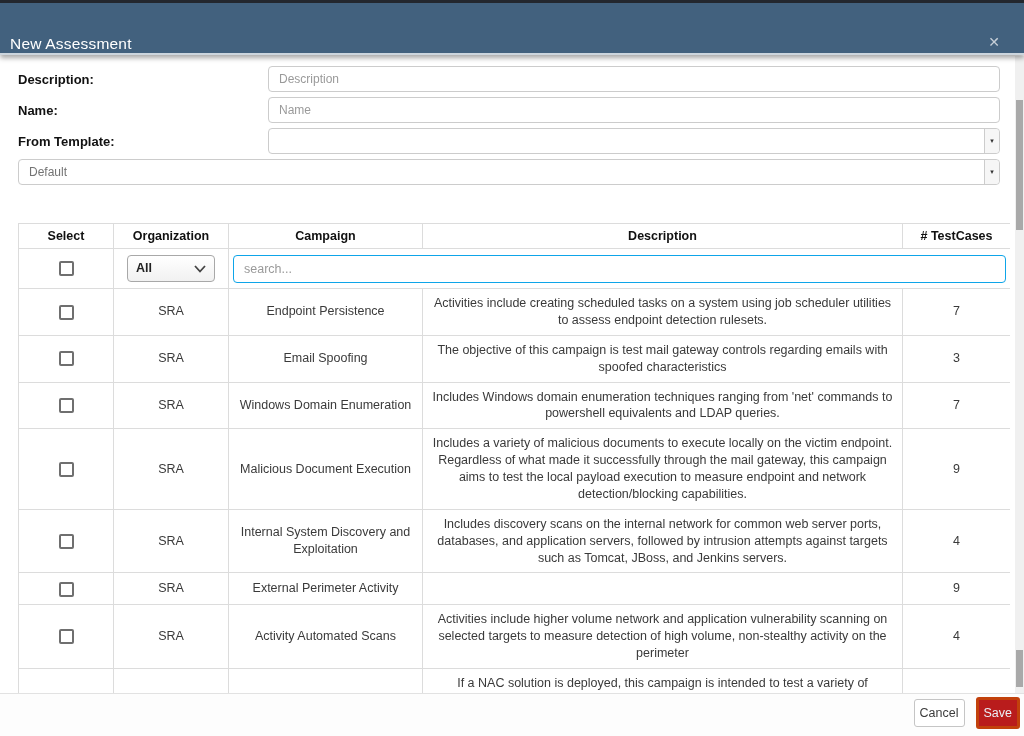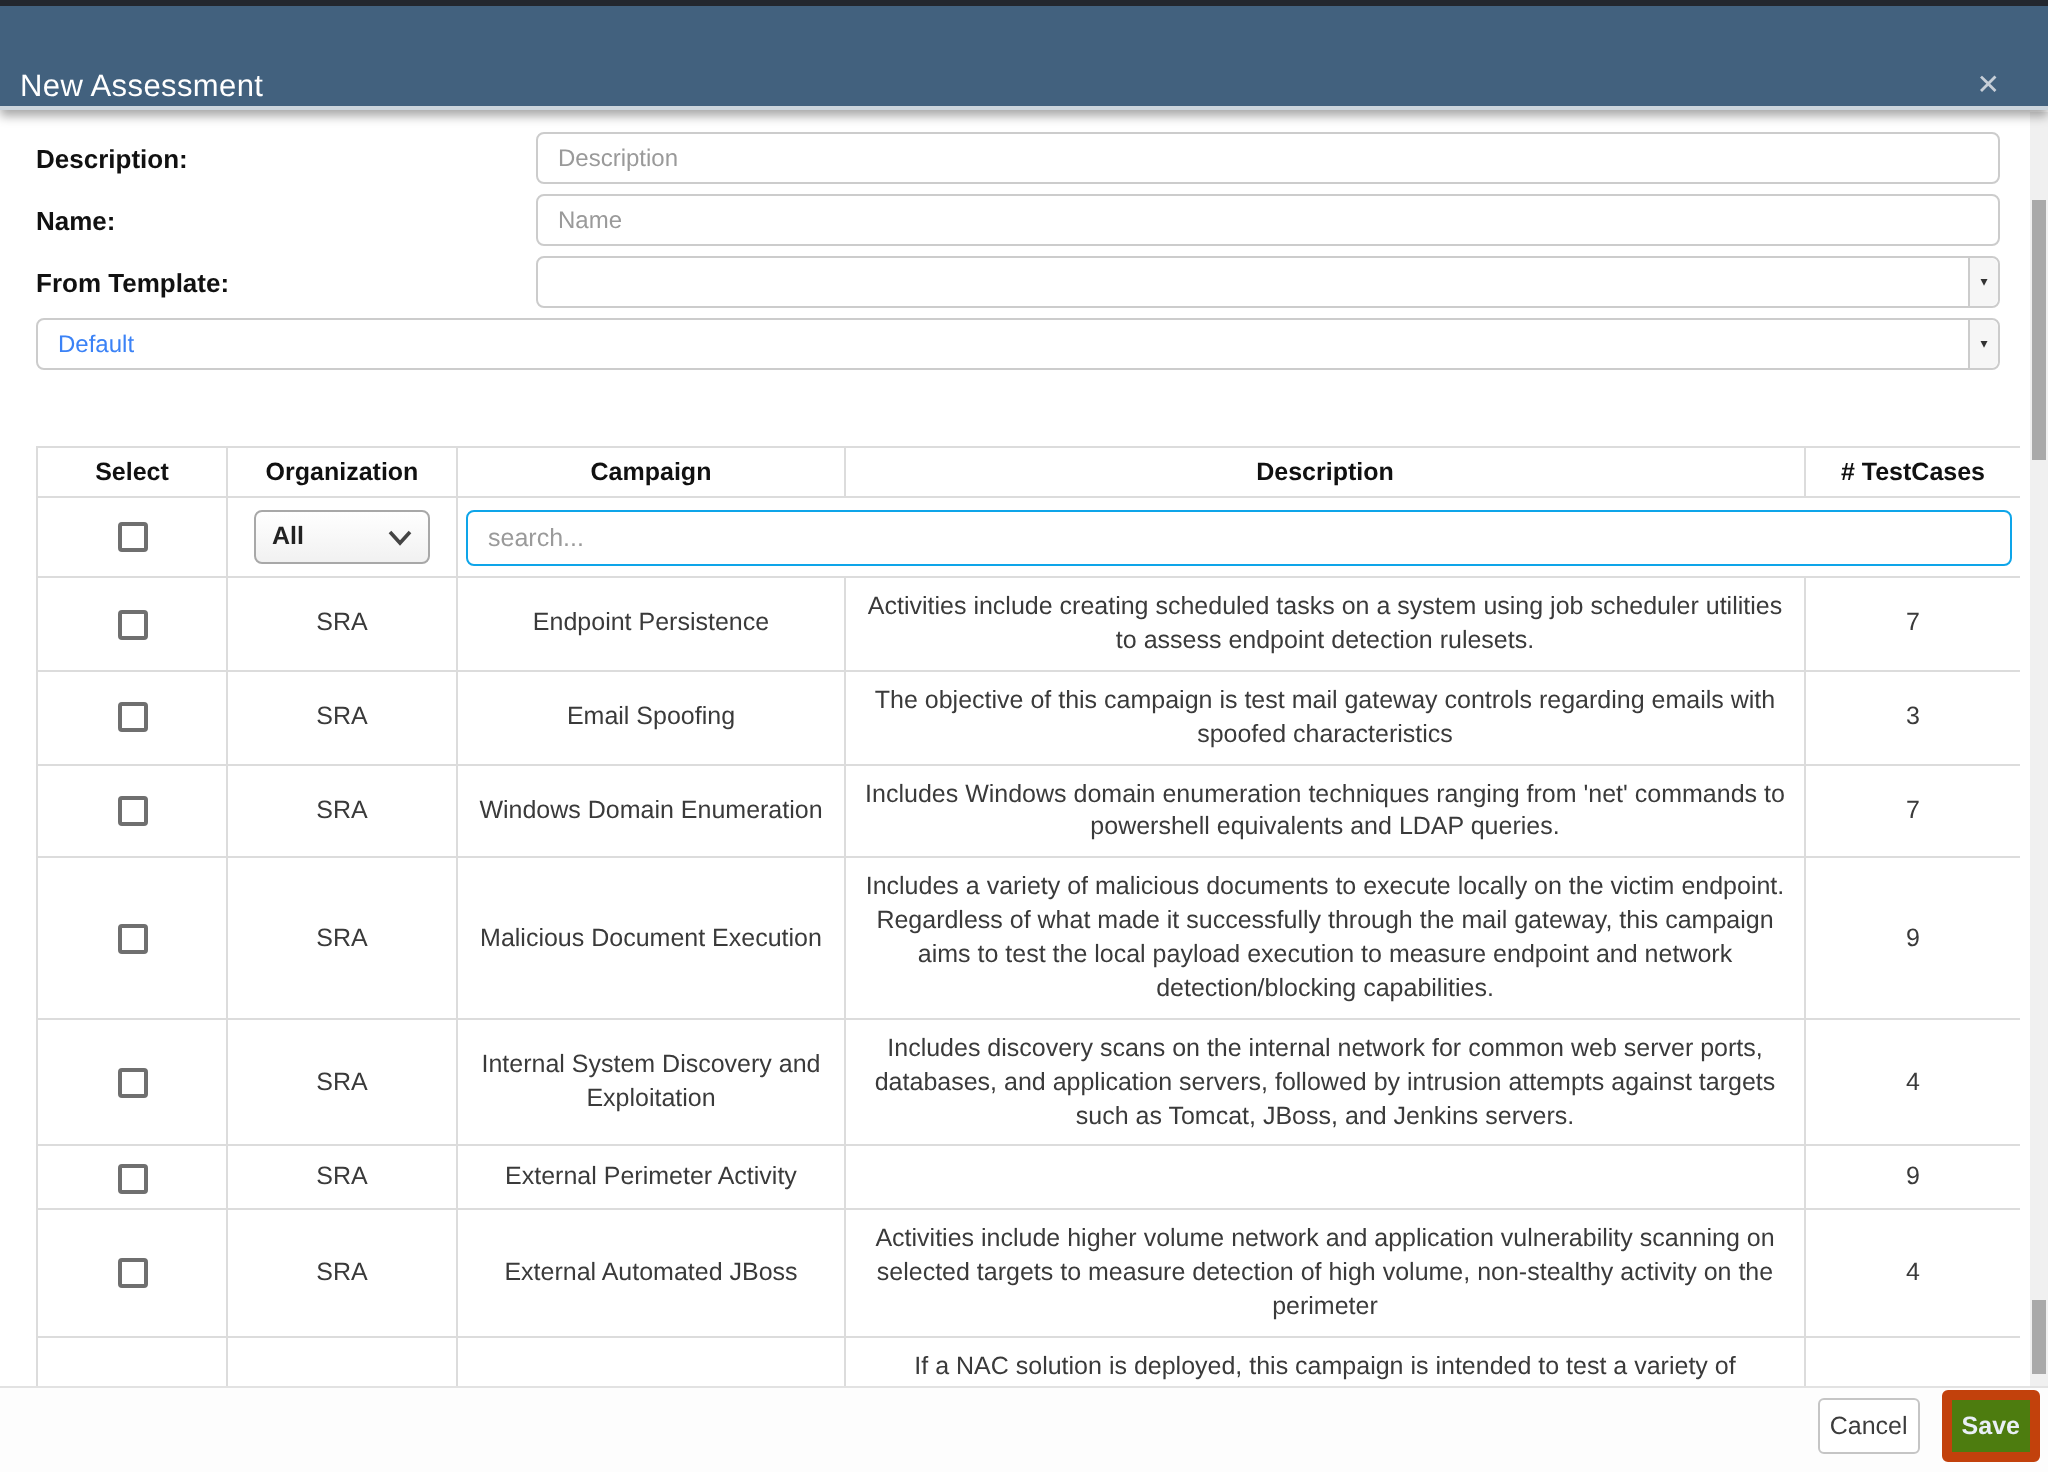--- a/index.html
+++ b/index.html
@@ -47,21 +47,21 @@
   }
   .form-control {
     flex: 1; height: 26px; border: 1px solid #cccccc; border-radius: 4px;
     background: #fff; font-size: 12px; padding: 0 10px;
     font-family: "Liberation Sans", sans-serif; color: #333;
     display: flex; align-items: center; position: relative;
   }
   input.form-control::placeholder { color: #9a9a9a; opacity: 1; }
   input.form-control { outline: none; }
   .select-control { padding-right: 18px; cursor: pointer; }
-  .select-value { font-size: 12px; color: #3b82f6; }
+  .select-value { font-size: 12px; color: #737373; }
   .select-arrow-zone {
     position: absolute; right: 0; top: 0; bottom: 0; width: 15px;
     border-left: 1px solid #ccc; background: #f6f6f6;
     border-radius: 0 4px 4px 0;
     display: flex; align-items: center; justify-content: center;
     color: #333; font-size: 7px;
   }
 
   
   .table-wrap {
@@ -110,21 +110,21 @@
     position: absolute; left: 0; right: 0; bottom: 0; height: 43px;
     background: #fdfdfd; border-top: 1px solid #e2e2e2;
     display: flex; align-items: center; justify-content: flex-end;
     gap: 11px; padding: 0 4px 4px 0; z-index: 4;
   }
   .btn {
     font-family: "Liberation Sans", sans-serif;
     font-size: 12.5px; border-radius: 3px; padding: 6px 5px; cursor: pointer;
   }
   .btn-cancel { background: #ffffff; border: 1px solid #c5c5c5; color: #3c3c3c; }
-  .btn-save { background: #4d7c0f; border: 5px solid #c2410c; color: #e9eff6; font-weight: bold; }
+  .btn-save { background: #b91c1c; border: 3px solid #c2410c; color: #e9eff6; }
 
   
   .scrollbar-track {
     position: absolute; top: 56px; right: 0; width: 9px; height: 637px;
     background: #f0f0f0; z-index: 3;
   }
   .scrollbar-thumb {
     position: absolute; left: 1px; width: 7px; background: #a9a9a9;
   }
   .scrollbar-thumb.top { top: 44px; height: 130px; }
@@ -239,21 +239,21 @@
         <tr>
           <td><input type="checkbox" class="cb" style=""></td>
           <td>SRA</td>
           <td>External Perimeter Activity</td>
           <td class="desc-cell"></td>
           <td>9</td>
         </tr>
         <tr>
           <td><input type="checkbox" class="cb" style=""></td>
           <td>SRA</td>
-          <td>External Automated JBoss</td>
+          <td>Activity Automated Scans</td>
           <td class="desc-cell">Activities include higher volume network and application vulnerability scanning on selected targets to measure detection of high volume, non-stealthy activity on the perimeter</td>
           <td>4</td>
         </tr>
         <tr>
           <td><input type="checkbox" class="cb" style=""></td>
           <td>SRA</td>
           <td>Network Access Controls</td>
           <td class="desc-cell">If a NAC solution is deployed, this campaign is intended to test a variety of techniques to bypass NAC restrictions and gain connectivity to the internal network from open network ports</td>
           <td>7</td>
         </tr>

